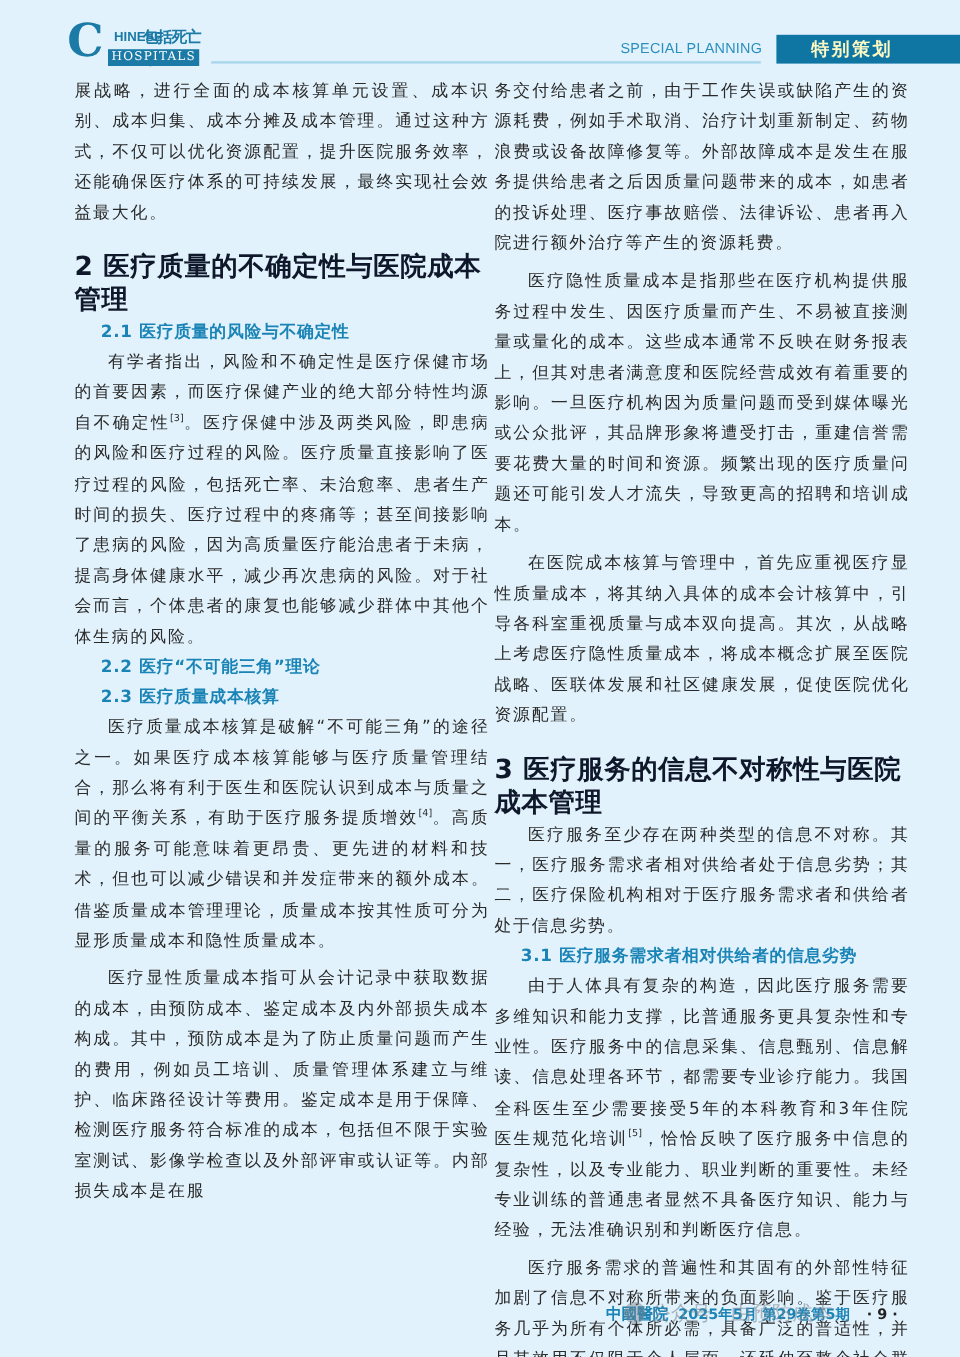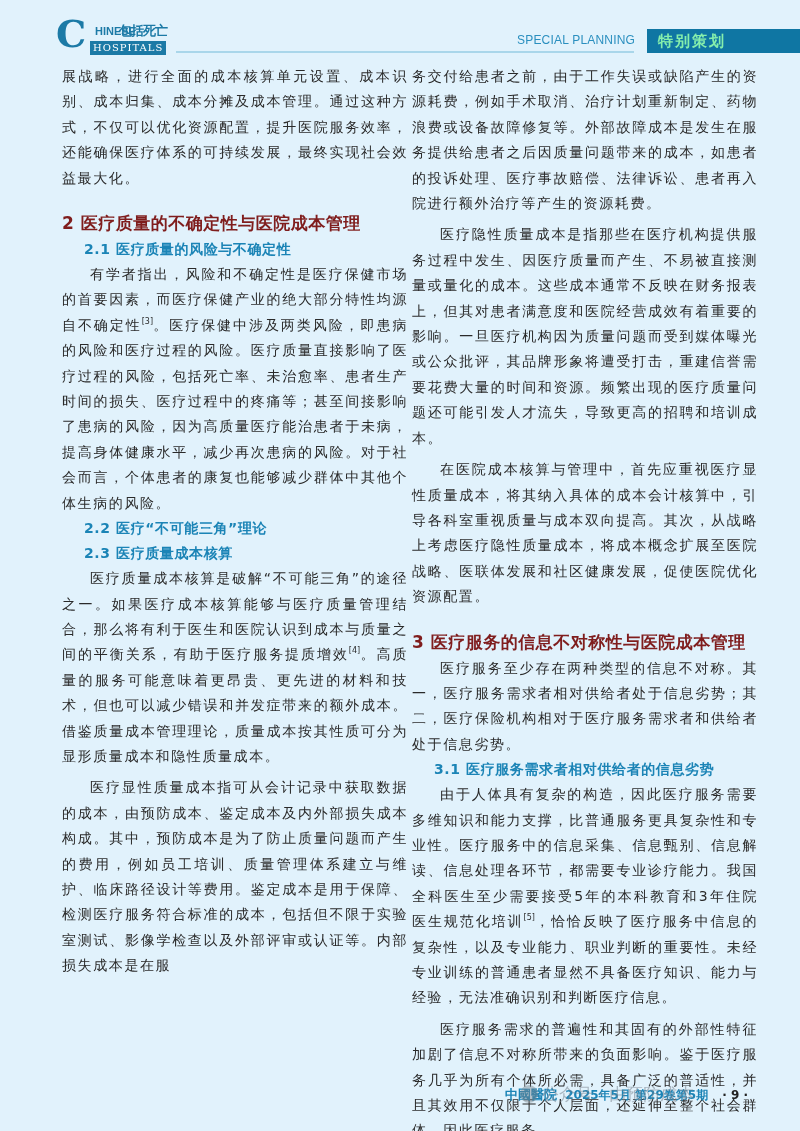--- a/index.html
+++ b/index.html
@@ -31,29 +31,29 @@
   }
   .header-line {
     position:absolute; left:176px; top:51px; width:458px; height:2px; background:#a9d6ea;
   }
   .special {
     position:absolute; left:517px; top:33px; font-size:12px; color:#2a8fbf;
     font-family:"Liberation Sans", sans-serif; letter-spacing:0.2px;
   }
   .section-tag {
     position:absolute; left:647px; top:29px; width:153px; height:24px; background:#0f76a3;
-    color:#86efac; font-size:15px; font-weight:bold; line-height:24px; padding-left:11px;
+    color:#fef9c3; font-size:15px; font-weight:bold; line-height:24px; padding-left:29px;
     box-sizing:border-box; letter-spacing:2px; font-family:"DejaVu Serif", serif;
   }
   .col { position:absolute; top:64px; width:346px; }
   .col.left { left:62px; }
   .col.right { left:412px; }
   p { margin:0; font-size:14px; line-height:25.4px; text-align:justify; text-align-last:left; letter-spacing:1.6px; }
   p.ind { text-indent:28px; }
-  .h2 { color:#7f1d1d; font-size:17px; font-weight:bold; line-height:28px; letter-spacing:0.5px; }
+  .h2 { color:#0f172a; font-size:22px; font-weight:bold; line-height:28px; letter-spacing:0.5px; }
   .h3 { color:#1b84b6; font-size:14px; font-weight:bold; line-height:25px; letter-spacing:0.6px;margin-left:22px; }
   sup { font-size:8px; line-height:0; vertical-align:6px; letter-spacing:0; }
   .footer { position:absolute; top:1086px; left:505px; font-size:12px; font-weight:bold; color:#1b84b6; white-space:nowrap;text-align:right; }
   .footer .brand { font-family:"DejaVu Serif", serif; font-size:13px; margin-right:4px; }
   .footer .pg { color:#222; margin-left:10px; }
   .watermark { position:absolute; top:1083px; left:520px; font-size:17px; color:rgba(120,130,140,0.55); white-space:nowrap; }
   .wm-icon { display:inline-block; width:18px; height:18px; border-radius:50%; background:rgba(120,130,140,0.45); vertical-align:-3px; margin-right:4px; }
 </style>
 </head>
 <body>

